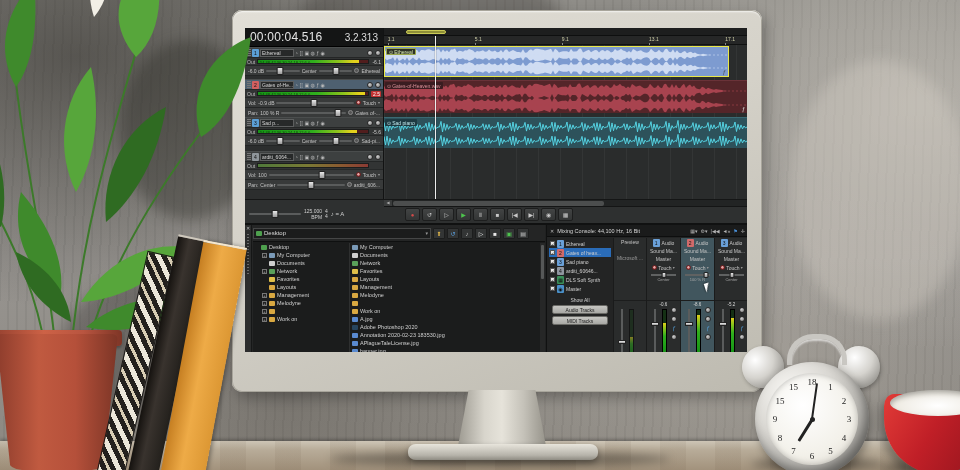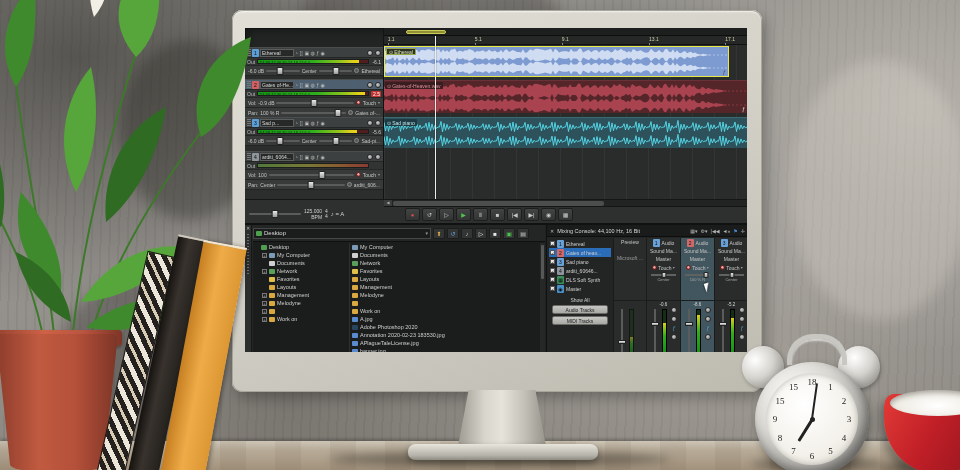--- a/index.html
+++ b/index.html
@@ -191,20 +191,24 @@
   <div class="desk">
       <div class="desk-grain"></div>
     </div>
   <div class="shadow" style="left:330px;top:452px;width:340px;height:14px;"></div>
   <div class="shadow" style="left:752px;top:458px;width:130px;height:12px;"></div>
   <div class="shadow" style="left:880px;top:462px;width:110px;height:12px;"></div>
 
   <div class="monitor">
     <div class="screen">
 
+      <div class="abs timer">
+        <span class="t1">00:00:04.516</span>
+        <span class="t2">3.2.313</span>
+      </div>
 
       <div class="abs tracks" id="track-list">
           <div class="trk" style="top: 0px;">
     <div class="trk-hd">
       <span class="grip"></span>
       <span class="badge" style="background: rgb(91, 159, 214);">1</span>
       <span class="tname">Ethereal</span>
       <span class="hicon icons">◔ ⣿ ▣ ◍ ƒ ◉</span>
       <span class="knob2">
                 <span class="kc"></span>

